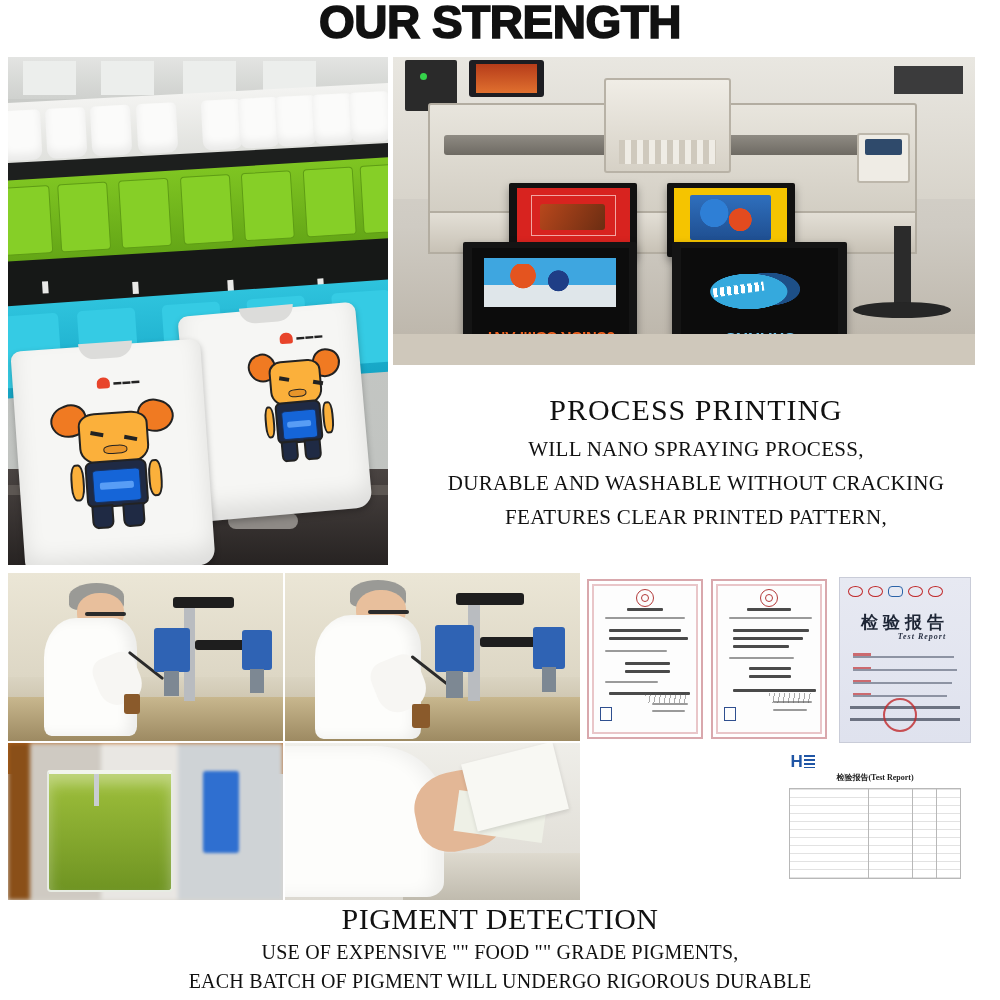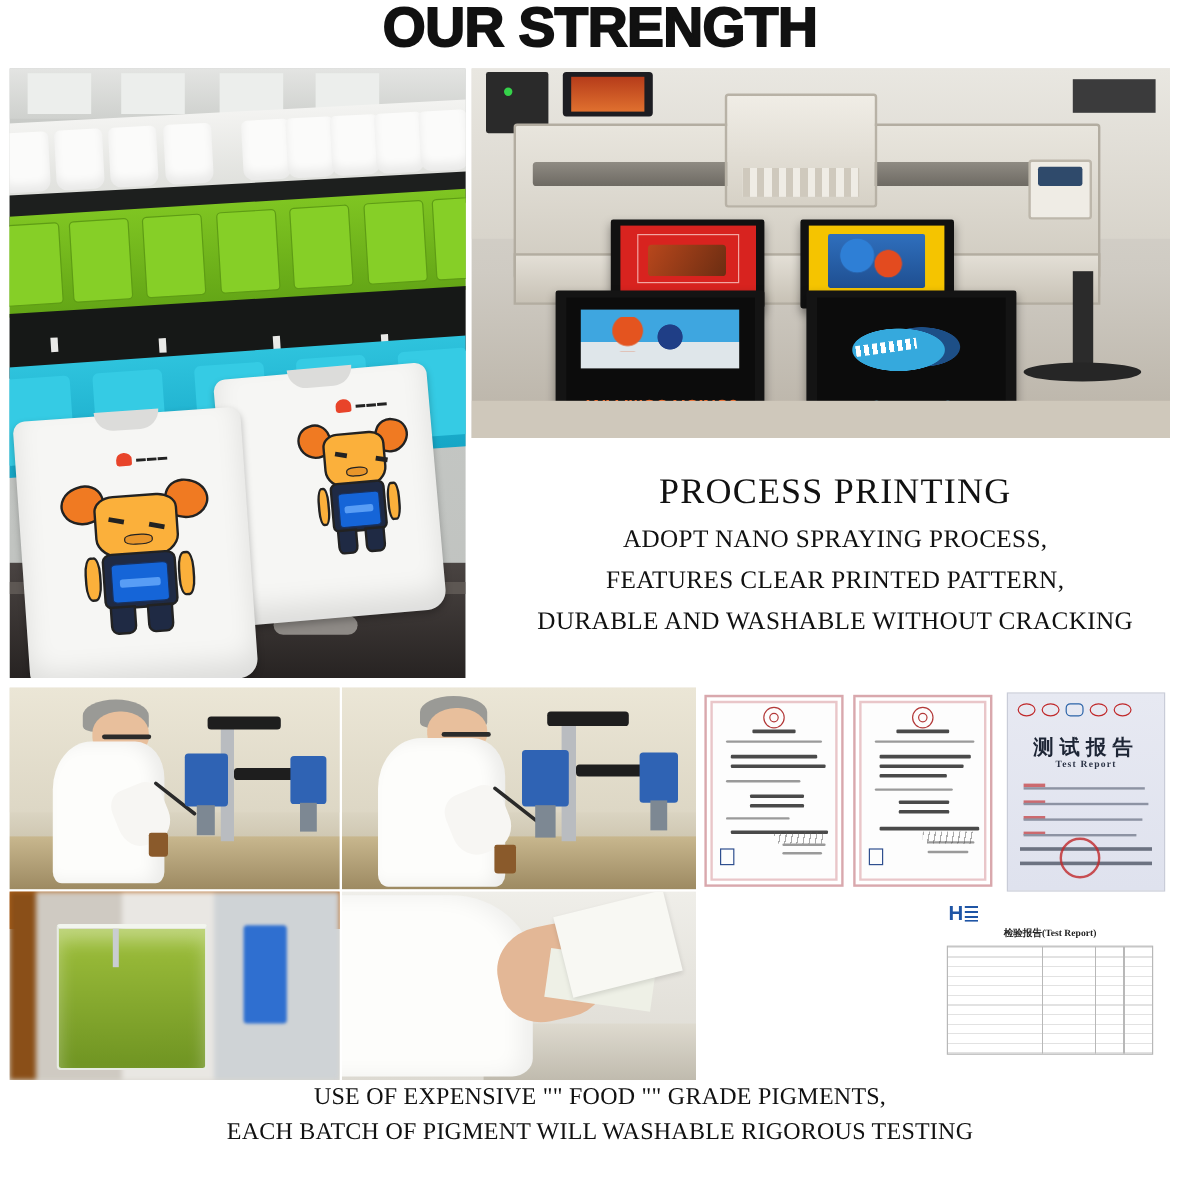--- a/index.html
+++ b/index.html
@@ -182,22 +182,22 @@
      background:repeating-linear-gradient(100deg,#555 0 1px,transparent 1px 5px);opacity:.5;}
   #cert1{left:4px;top:6px;width:116px;height:160px;}
   #cert2{left:128px;top:6px;width:116px;height:160px;}
 
   #cert3{left:256px;top:4px;width:132px;height:166px;background:linear-gradient(#e7e9f2,#dfe2ee);border:1px solid #c9ccd8;}
   #cert3 .logos{position:absolute;left:6%;top:5%;display:flex;gap:5px;align-items:center;}
   #cert3 .logos i{display:block;width:15px;height:11px;border:1.4px solid #c0282a;border-radius:50%;}
   #cert3 .logos i.blue{border-color:#2b63a8;border-radius:4px;}
   #cert3 .cn{position:absolute;left:0;top:20%;width:100%;text-align:center;
      font-size:17px;font-weight:700;color:#1d2535;letter-spacing:5px;}
-  #cert3 .en{position:absolute;left:0;top:33%;width:100%;text-align:center;
-     font-size:8px;font-weight:700;color:#2b3346;letter-spacing:1px;}
+  #cert3 .en{position:absolute;left:17px;top:33%;width:100%;text-align:center;
+     font-size:8px;font-weight:700;color:#2b3346;letter-spacing:1px;font-style:italic;}
   #cert3 .row{position:absolute;left:10%;height:2px;background:#8d93a3;}
   #cert3 .lbl2{position:absolute;left:10%;width:14%;height:3px;background:#c0282a;opacity:.65;}
   #cert3 .redstamp{position:absolute;left:46%;bottom:6%;width:34px;height:34px;margin-left:-17px;
      border:2px solid #c0282a;border-radius:50%;opacity:.8;}
   #cert3 .foot{position:absolute;left:8%;width:84%;height:3px;background:#3a4252;opacity:.7;}
 
   #sgs{left:8px;top:176px;width:176px;height:146px;background:#fff;}
   #sgs .brand{position:absolute;left:6%;top:2%;font-family:"Liberation Sans","DejaVu Sans",sans-serif;
     font-size:15px;font-weight:700;color:#2b2b2b;letter-spacing:0.5px;}
   #sgs .ln{position:absolute;height:2px;background:#8e8e8e;}
@@ -346,23 +346,23 @@
       <div class="cloth">
         <div class="shark"></div>
         <div class="wordmark">SHARKS</div>
       </div>
     </div>
     <div class="pr-floor"></div>
   </div>
 
   <div class="pp-block">
     <div class="pp-head">PROCESS PRINTING</div>
-    <div class="pp-line">ADOPT NANO SPRAYING PROCESS,</div>
+    <div class="pp-line">WILL NANO SPRAYING PROCESS,</div>
+    <div class="pp-line">DURABLE AND WASHABLE WITHOUT CRACKING</div>
     <div class="pp-line">FEATURES CLEAR PRINTED PATTERN,</div>
-    <div class="pp-line">DURABLE AND WASHABLE WITHOUT CRACKING</div>
   </div>
 
   <div class="photo lab" id="lab1">
     <div class="bgwall"></div>
       <div class="bench"></div>
     <div class="hair" style="left:22%;top:6%;width:20%;height:16%;"></div>
     <div class="head" style="left:25%;top:12%;width:17%;height:22%;"></div>
     <div class="glasses" style="left:28%;top:23%;width:15%;"></div>
     <div class="coat" style="left:13%;top:27%;width:34%;height:70%;"></div>
     <div class="arm" style="left:32%;top:48%;width:16%;height:30%;"></div>
@@ -445,21 +445,21 @@
     </div>
 
     <div class="cert" id="cert3">
       <div class="logos">
         <i></i>
         <i></i>
         <i class="blue"></i>
         <i></i>
         <i></i>
       </div>
-      <div class="cn">测试报告</div>
+      <div class="cn">检验报告</div>
       <div class="en">Test Report</div>
       <div class="lbl2" style="top:46%"></div>
         <div class="row" style="top:47.5%;width:78%"></div>
       <div class="lbl2" style="top:54%"></div>
         <div class="row" style="top:55.5%;width:80%"></div>
       <div class="lbl2" style="top:62%"></div>
         <div class="row" style="top:63.5%;width:76%"></div>
       <div class="lbl2" style="top:70%"></div>
         <div class="row" style="top:71.5%;width:72%"></div>
       <div class="foot" style="bottom:20%"></div>
@@ -469,17 +469,18 @@
 
 
     <div class="cert" id="tr2">
       <div class="hlogo">H<span></span></div>
       <div class="ttl">检验报告(Test Report)</div>
       <div class="grid"></div>
     </div>
   </div>
 
   <div class="pg-block">
+    <div class="pg-head">PIGMENT DETECTION</div>
     <div class="pg-line">USE OF EXPENSIVE "" FOOD "" GRADE PIGMENTS,</div>
-    <div class="pg-line">EACH BATCH OF PIGMENT WILL WASHABLE RIGOROUS TESTING</div>
+    <div class="pg-line">EACH BATCH OF PIGMENT WILL UNDERGO RIGOROUS DURABLE</div>
   </div>
 
 </div>
 
 </body></html>

